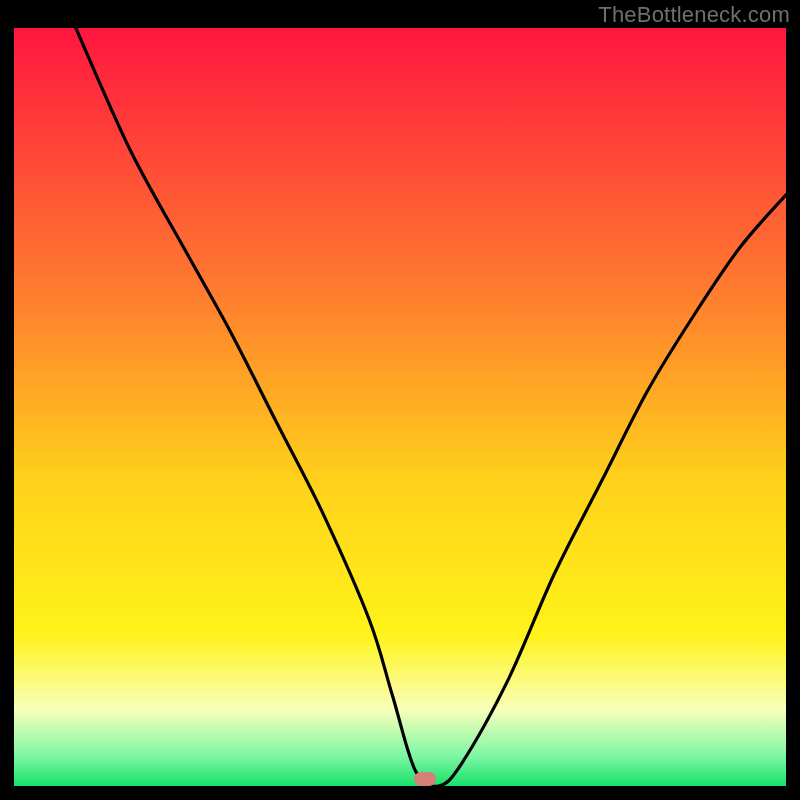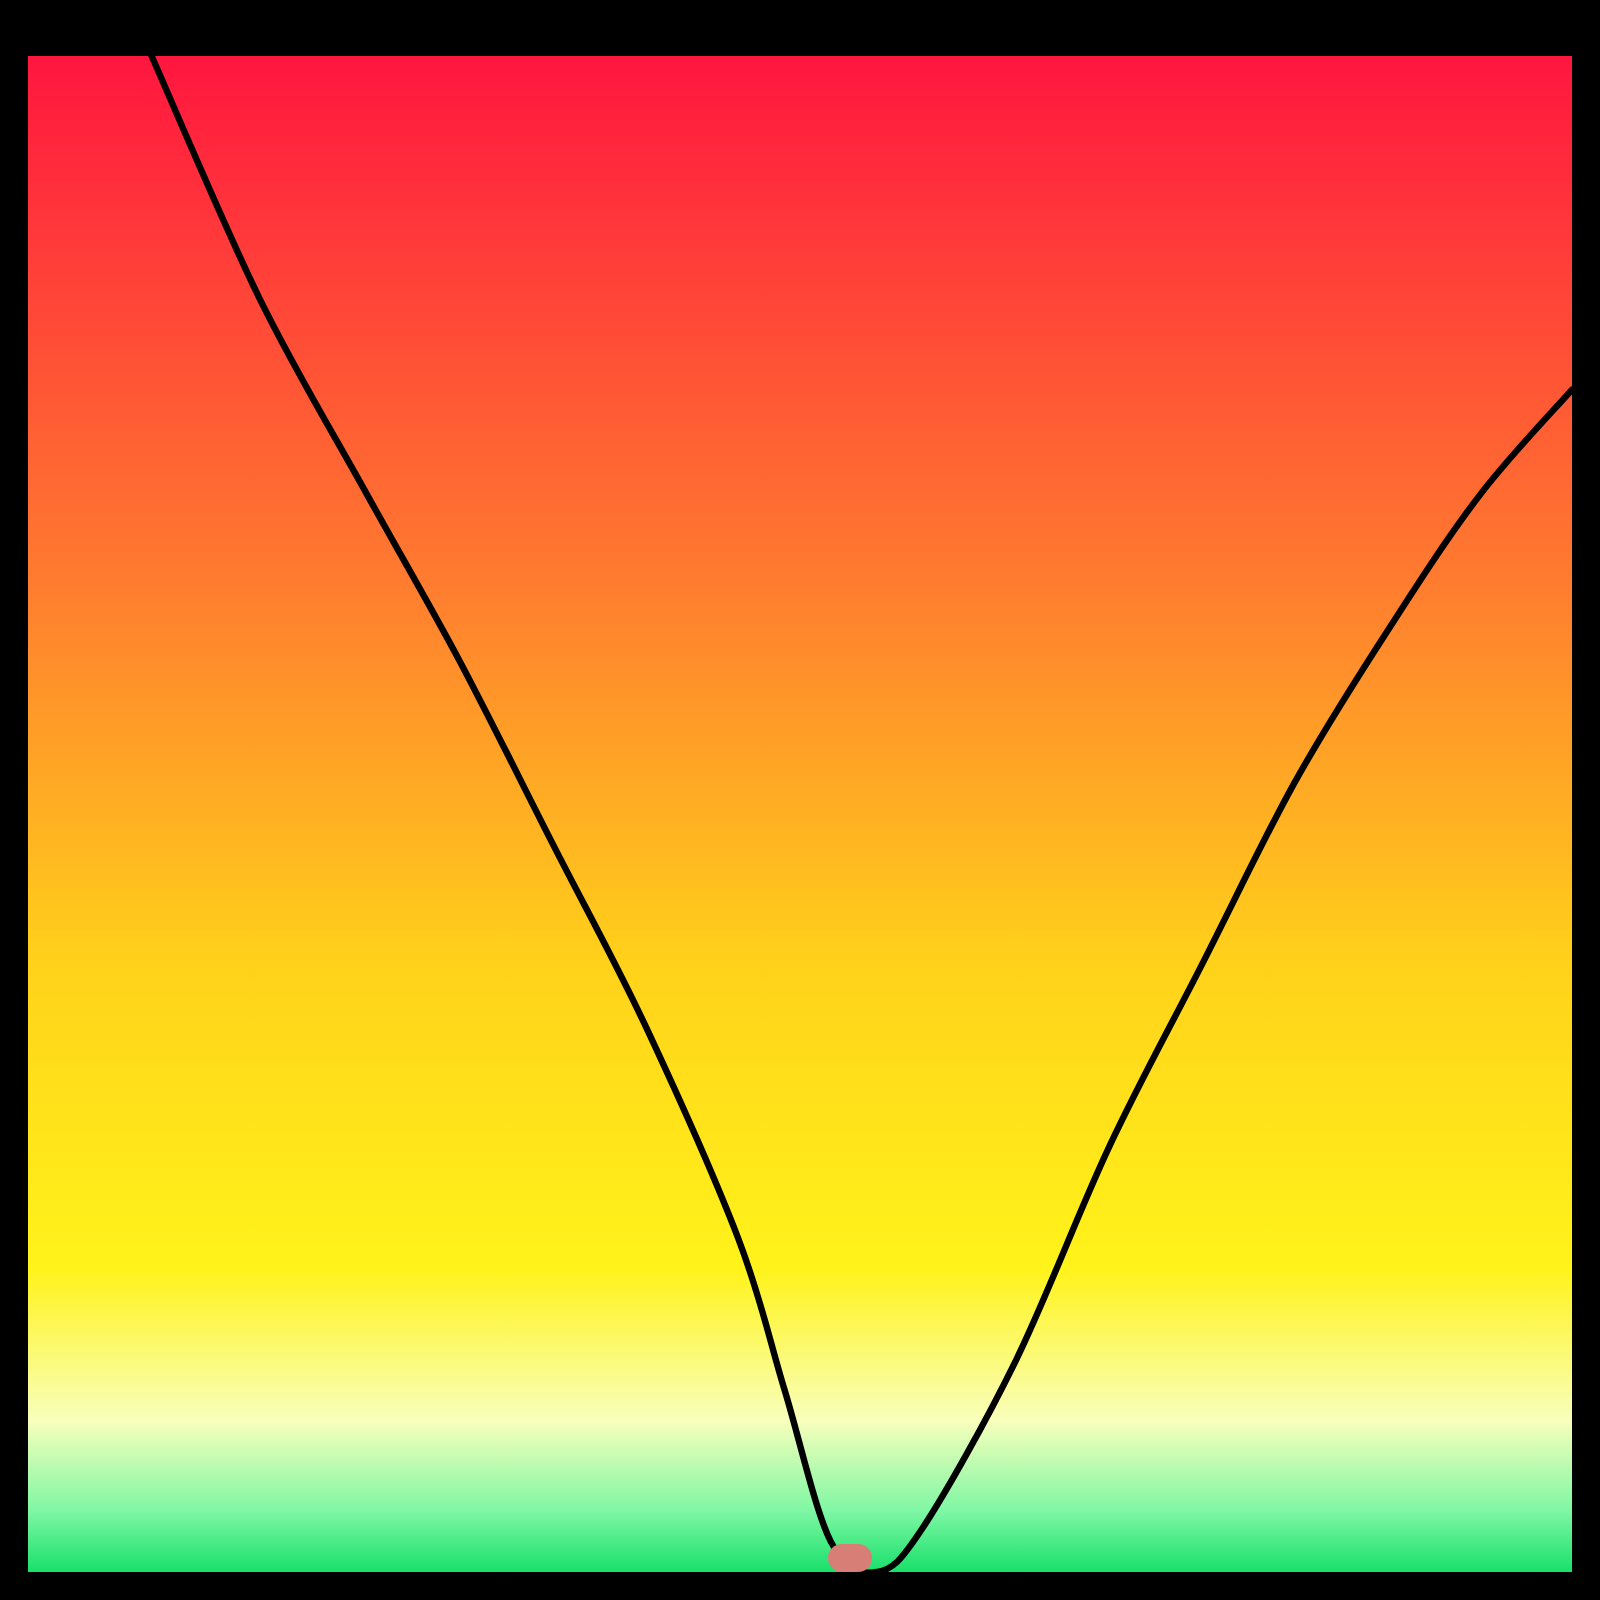--- a/index.html
+++ b/index.html
@@ -50,20 +50,21 @@
     stroke: #000;
     stroke-width: 3.2;
     stroke-linecap: round;
     stroke-linejoin: round;
   }
 </style>
 </head>
 <body>
 
 <div class="frame">
+  <div class="watermark">TheBottleneck.com</div>
 
   <svg class="plot" viewBox="0 0 772 758" preserveAspectRatio="none">
     <defs>
       <linearGradient id="bg-grad" x1="0" y1="0" x2="0" y2="1">
         <stop offset="0%" stop-color="#ff163f"></stop>
         <stop offset="35%" stop-color="#ff7d2f"></stop>
         <stop offset="60%" stop-color="#ffd21a"></stop>
         <stop offset="80%" stop-color="#fff31a"></stop>
         <stop offset="90%" stop-color="#f8ffbb"></stop>
         <stop offset="96%" stop-color="#7ef7a4"></stop>

